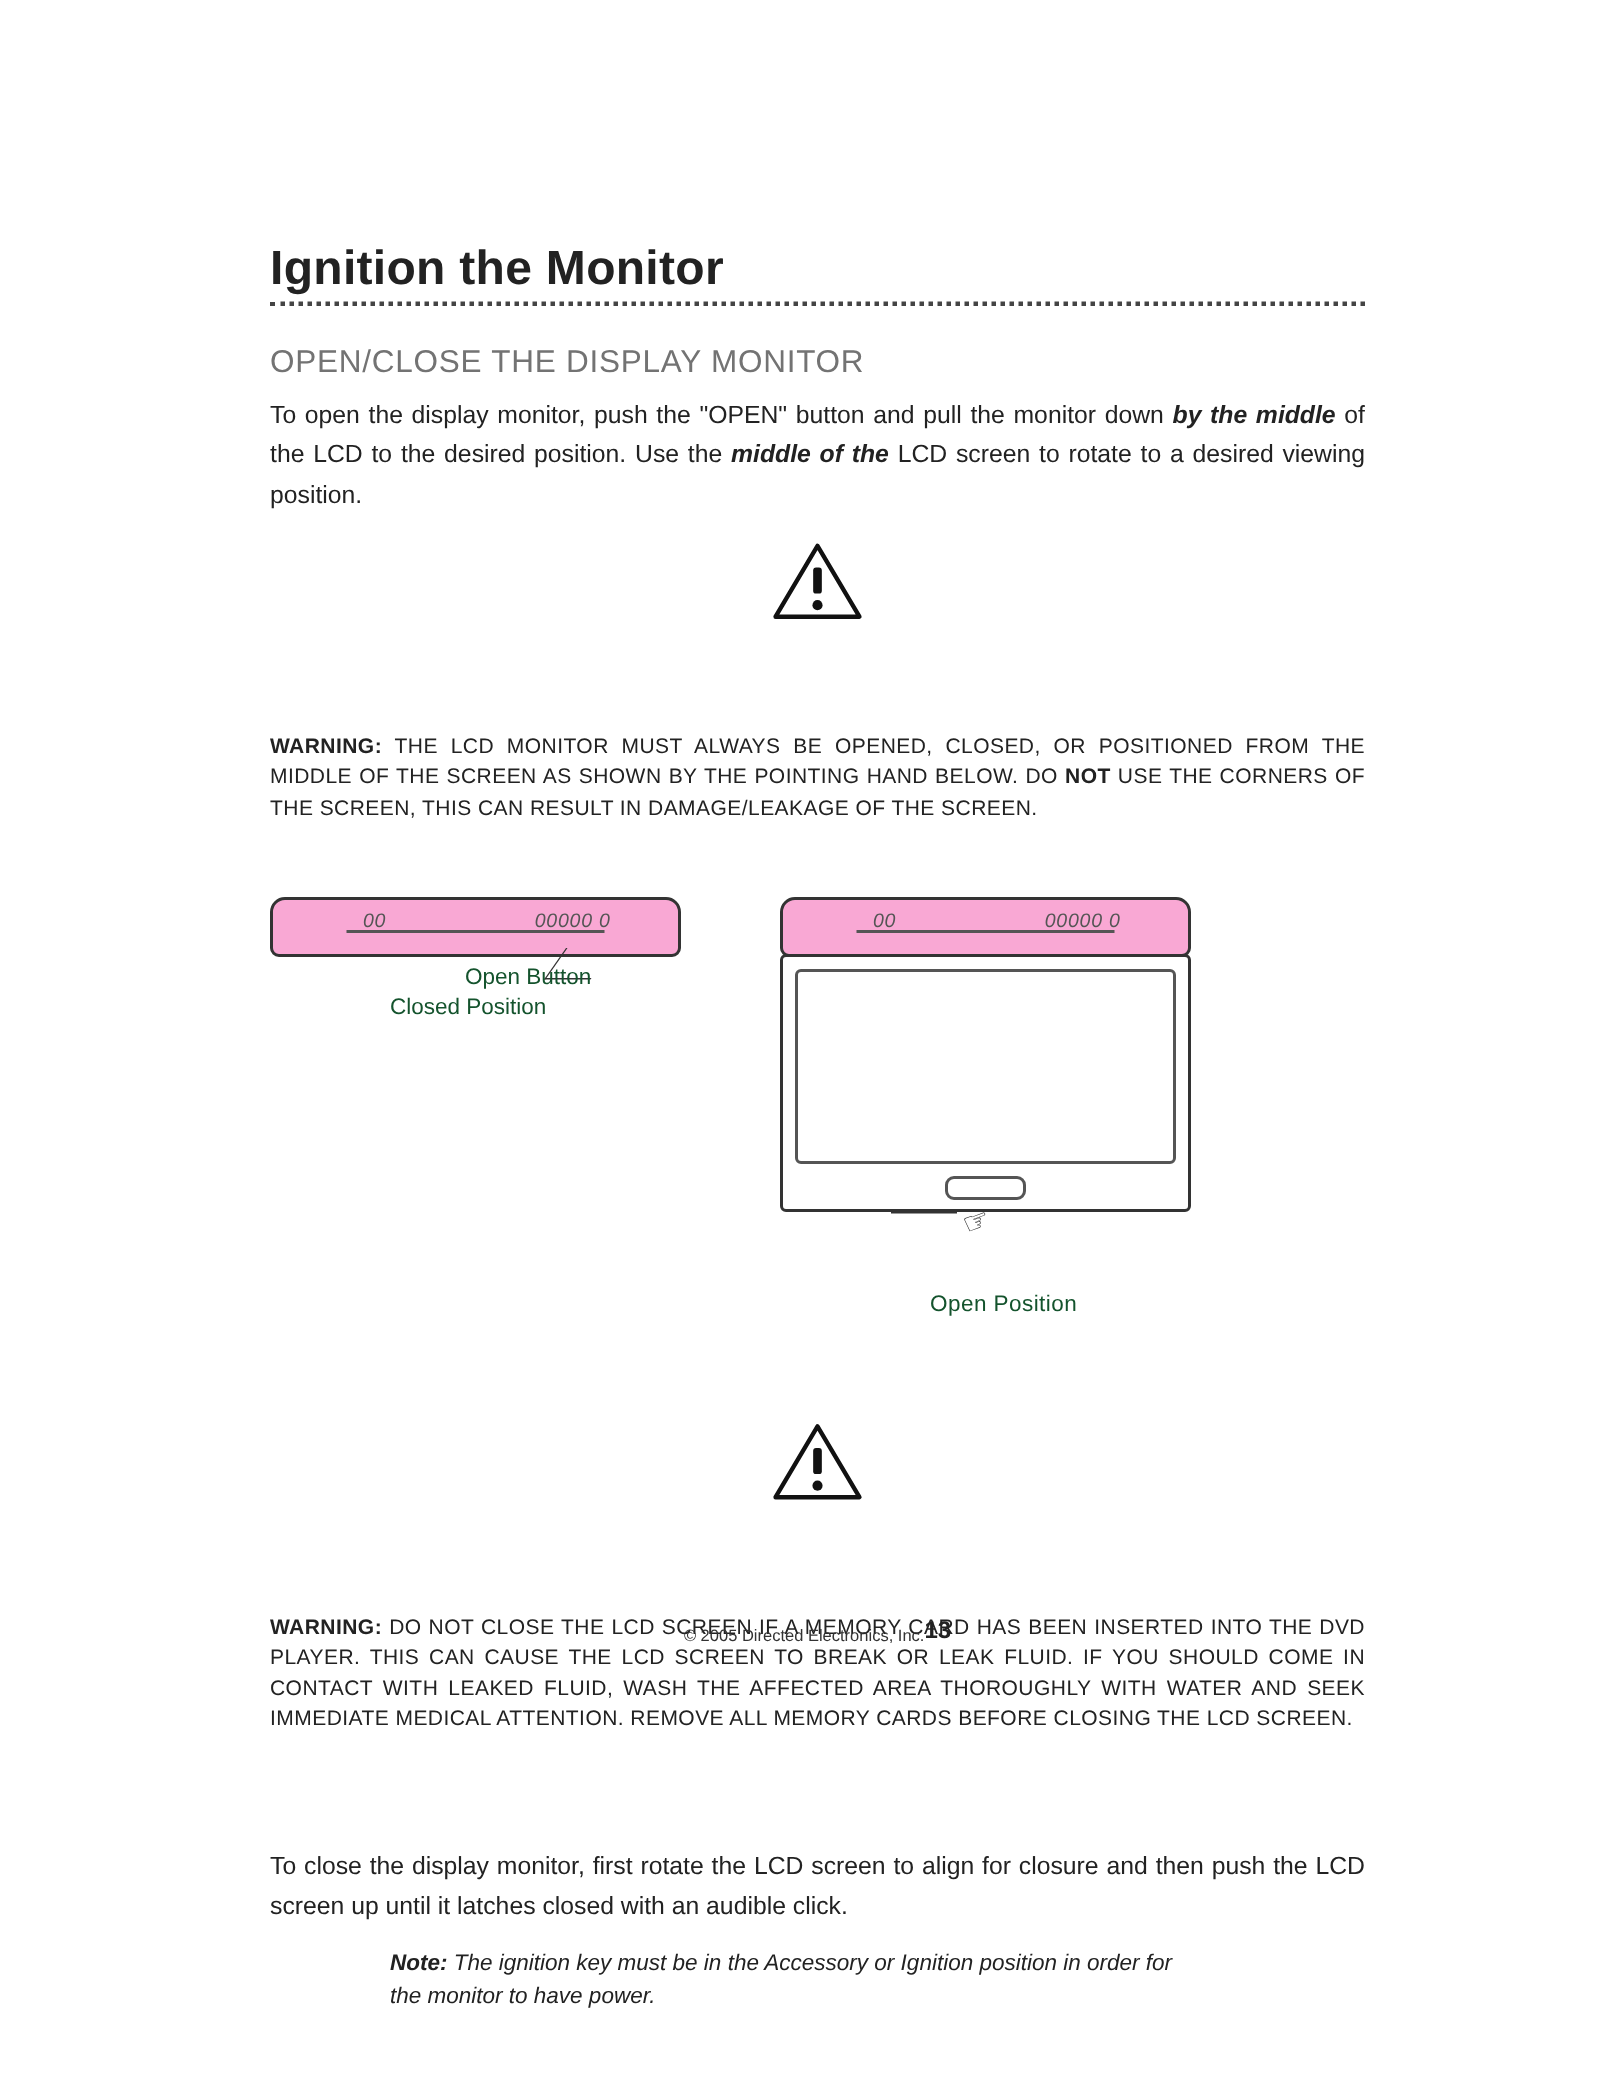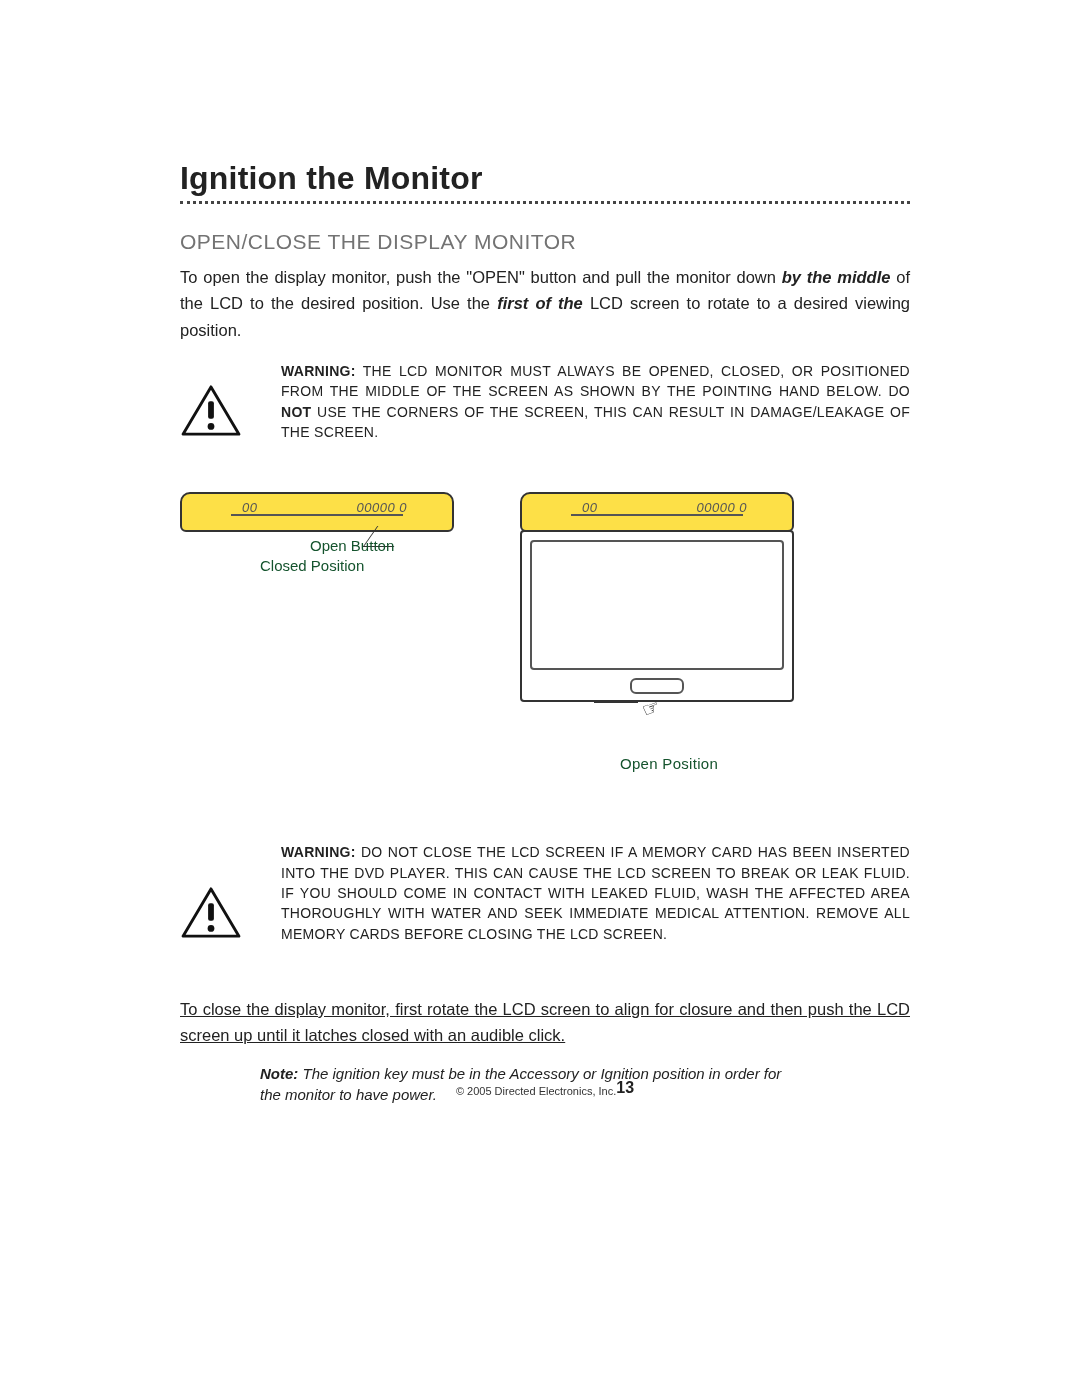--- a/index.html
+++ b/index.html
@@ -32,23 +32,24 @@
     margin-bottom: 10px;
     color: #737373;
   }
   .body {
     font-size: 16.5px;
     line-height: 1.60;
     text-align: justify;
   }
   .warning-row {
     display: flex;
-    align-items: flex-end;
+    align-items: center;
     margin-top: 18px;
-    gap: 39px;
+    gap: 64px;
+    flex-direction: column;
   }
   .warning-icon {
     width: 62px;
     flex: 0 0 62px;
   }
   .warning-text {
     font-size: 14px;
     line-height: 1.45;
     text-align: justify;
     letter-spacing: 0.3px;
@@ -61,21 +62,21 @@
     position: relative;
     height: 300px;
     margin-top: 40px;
   }
   .unit-top {
     position: absolute;
     width: 270px;
     height: 36px;
     border: 2px solid #333;
     border-radius: 10px 10px 6px 6px;
-    background: #fde047;
+    background: #f9a8d4;
   }
   .unit-slot {
     position: absolute;
     left: 18%;
     right: 18%;
     top: 55%;
     height: 0;
     border-top: 2px solid #555;
   }
   .scribble {
@@ -147,22 +148,21 @@
     transform: skewX(-35deg);
   }
   .lead-use {
     position: absolute;
     left: 414px; top: 220px;
     width: 44px;
     border-top: 1px solid #333;
   }
 
   .close-para {
-    margin-top: 52px;
-    text-decoration: underline;
+    margin-top: 76px;
   }
   .note-block {
     margin: 14px 0 0 80px;
     max-width: 540px;
     font-size: 15px;
     line-height: 1.45;
   }
   .note-block .nb { font-weight: bold; font-style: italic; }
   .note-block .it { font-style: italic; }
 
@@ -192,21 +192,21 @@
 <body>
 
 <div class="page">
 
   <div class="title">Ignition the Monitor</div>
   <hr class="dotted-rule">
 
   <div class="subhead">OPEN/CLOSE THE DISPLAY MONITOR</div>
 
   <div class="body">
-    <span>To open the display monitor, push the "OPEN" button and pull the monitor down </span><span class="nb-inline">by the middle</span><span> of the LCD to the desired position. Use the </span><span class="nb-inline">first of the</span><span> LCD screen to rotate to a desired viewing position.</span>
+    <span>To open the display monitor, push the "OPEN" button and pull the monitor down </span><span class="nb-inline">by the middle</span><span> of the LCD to the desired position. Use the </span><span class="nb-inline">middle of the</span><span> LCD screen to rotate to a desired viewing position.</span>
   </div>
 
   <div class="warning-row">
     <div class="warning-icon">
       <svg viewBox="0 0 64 56" width="62" height="54">
         <polygon points="32,3 61,52 3,52" fill="none" stroke="#111" stroke-width="3" stroke-linejoin="round"></polygon>
         <rect x="29" y="18" width="6" height="18" rx="2" fill="#111"></rect>
         <circle cx="32" cy="44" r="3.5" fill="#111"></circle>
       </svg>
     </div>

